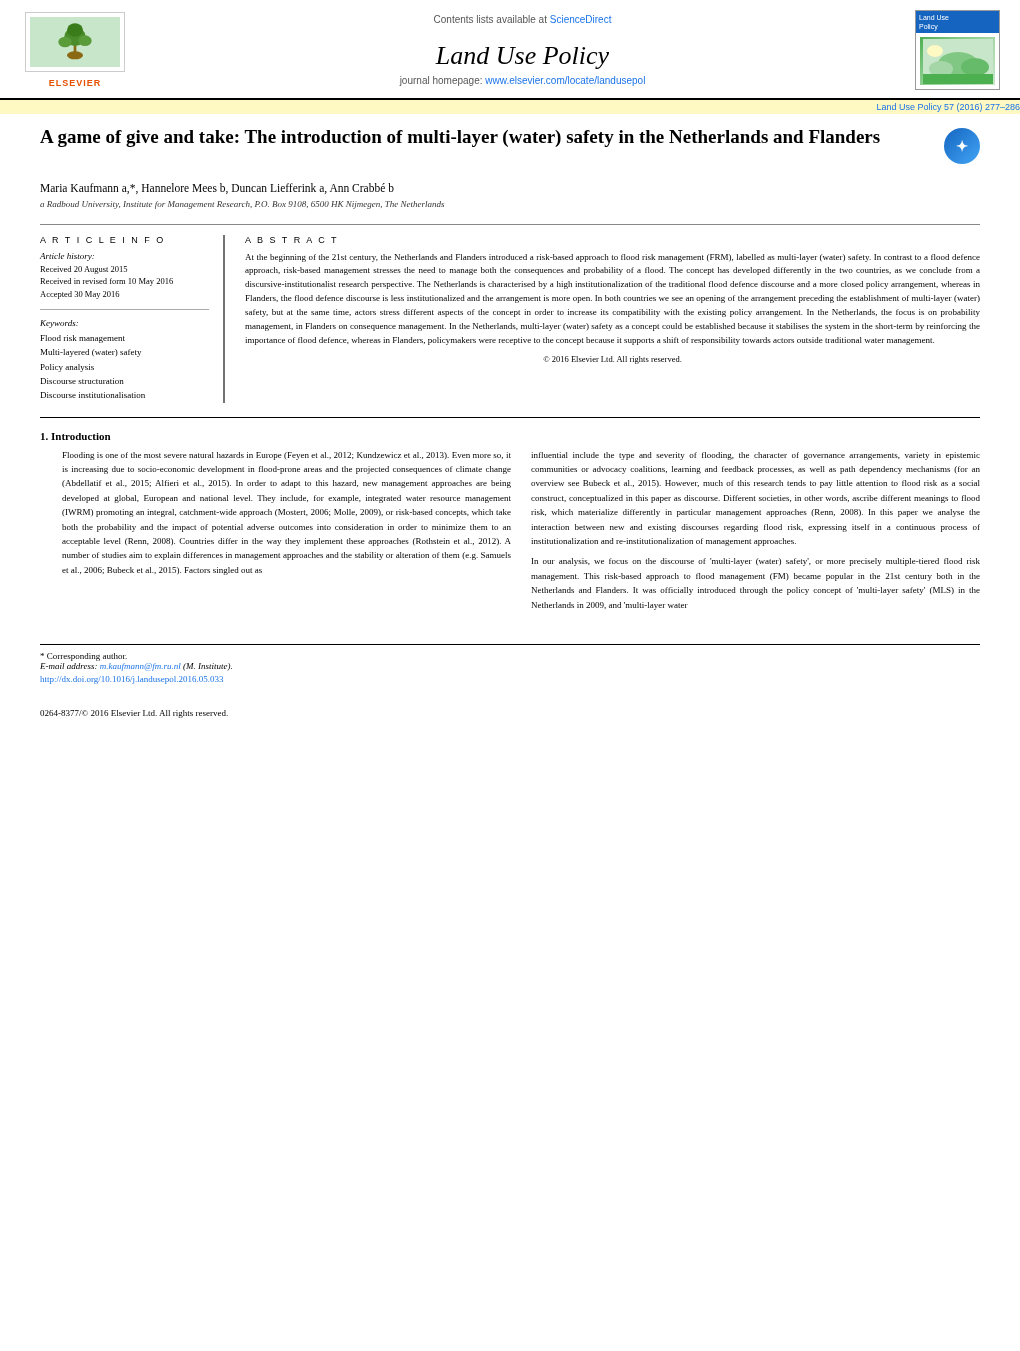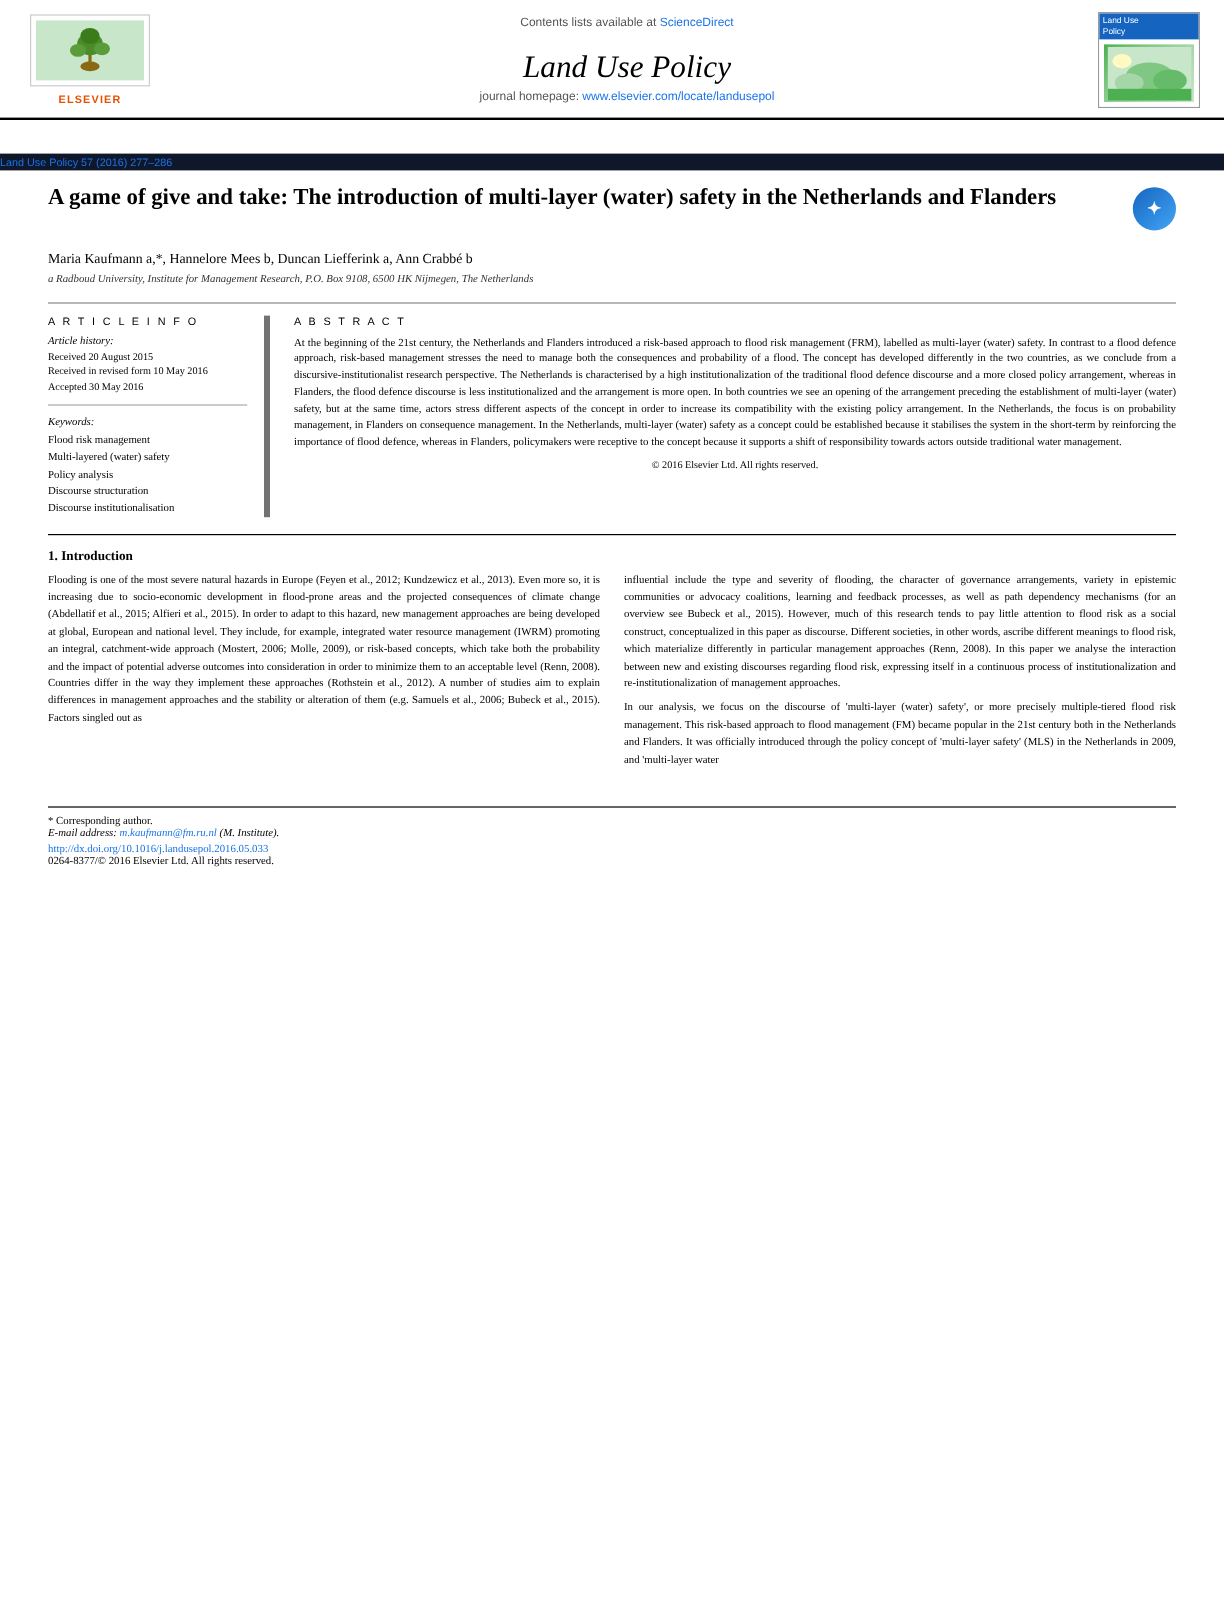--- a/index.html
+++ b/index.html
@@ -142,24 +142,23 @@
       align-items: center;
       justify-content: center;
       font-size: 6px;
       color: #2e7d32;
     }
 
     .doi-line {
       font-size: 9px;
       font-family: Arial, sans-serif;
       color: #1a73e8;
-      text-align: left;
+      text-align: right;
       padding: 2px 0;
-      background: #0f172a;
-      margin-top: 28px;
+      background: #fef9c3;
     }
 
     
     .article-container {
       padding: 10px 40px 10px 40px;
     }
 
     .article-title-section {
       margin-bottom: 12px;
       padding-bottom: 6px;
@@ -218,21 +217,21 @@
       display: flex;
       gap: 20px;
       margin-top: 10px;
       border-top: 1px solid #888;
       padding-top: 10px;
     }
 
     .left-col {
       width: 185px;
       flex-shrink: 0;
-      border-right: 5px solid #737373;
+      border-right: 2px solid #737373;
       padding-right: 14px;
     }
 
     .right-col {
       flex: 1;
     }
 
     .section-label {
       font-size: 9px;
       font-family: Arial, sans-serif;
@@ -302,20 +301,21 @@
     }
 
     .body-two-col {
       display: flex;
       gap: 20px;
       margin-top: 4px;
     }
 
     .body-left {
       flex: 1;
+      margin-left: 22px;
     }
 
     .body-right {
       flex: 1;
     }
 
     .section-heading {
       font-size: 11px;
       font-weight: bold;
       color: #000;
@@ -359,20 +359,21 @@
 
     .footer-doi {
       font-size: 9px;
       color: #1a73e8;
       margin-top: 3px;
     }
 
     .footer-issn {
       font-size: 9px;
       color: #000;
+      margin-top: 24px;
     }
   </style>
 </head>
 <body>
 
 <div class="page">
 
   <div class="journal-header">
 
     <div class="elsevier-logo">

